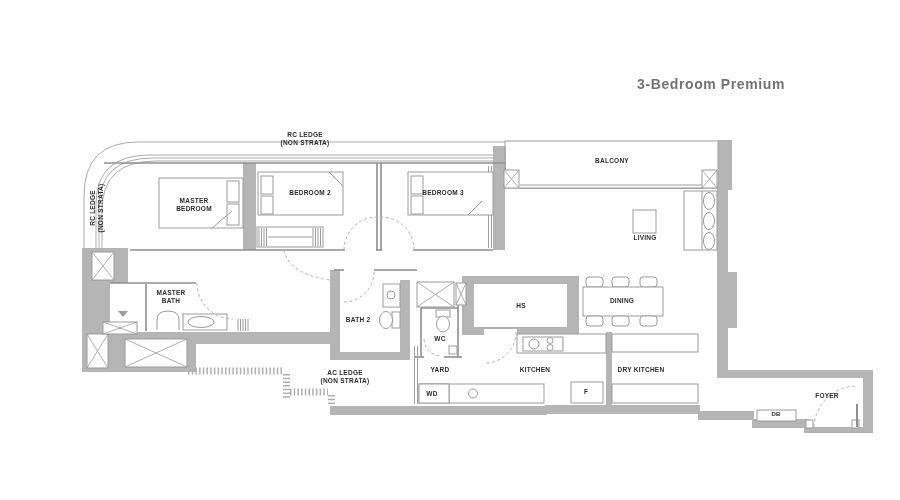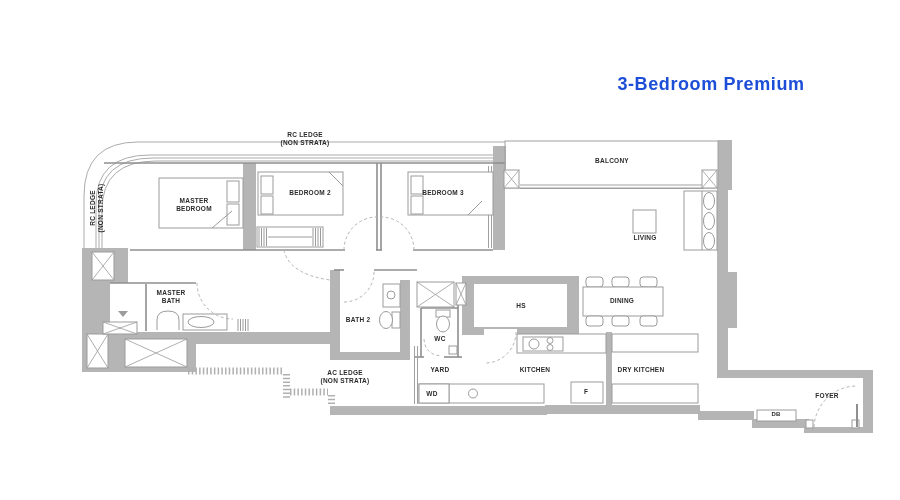--- a/index.html
+++ b/index.html
@@ -3,22 +3,22 @@
 <meta charset="utf-8">
 <style>
   html,body{margin:0;padding:0;background:#fff;}
   #stage{position:relative;width:900px;height:500px;background:#ffffff;overflow:hidden;
          font-family:"Liberation Sans",sans-serif;}
   #plan-svg{position:absolute;left:0;top:0;}
   .lbl{position:absolute;transform:translate(-50%,-50%);font-weight:700;font-size:6.5px;
        letter-spacing:.25px;color:#2b2b2b;text-align:center;white-space:pre-line;
        line-height:1.3;pointer-events:none;}
   .lbl.rot{transform:translate(-50%,-50%) rotate(-90deg);}
-  #title{position:absolute;transform:translate(-50%,-50%);font-size:18px;font-weight:600;
-         letter-spacing:.6px;color:#1d4ed8;white-space:nowrap;}
+  #title{position:absolute;transform:translate(-50%,-50%);font-size:14px;font-weight:600;
+         letter-spacing:.6px;color:#737373;white-space:nowrap;}
 </style>
 </head>
 <body>
 
 <div id="stage">
 
 <svg id="plan-svg" width="900" height="500" viewBox="0 0 900 500">
 
   <g stroke="#ababab" fill="none" stroke-width="1">
     <path d="M 84,366 L 84,196 Q 84,142 138,142 L 505,142"></path>

